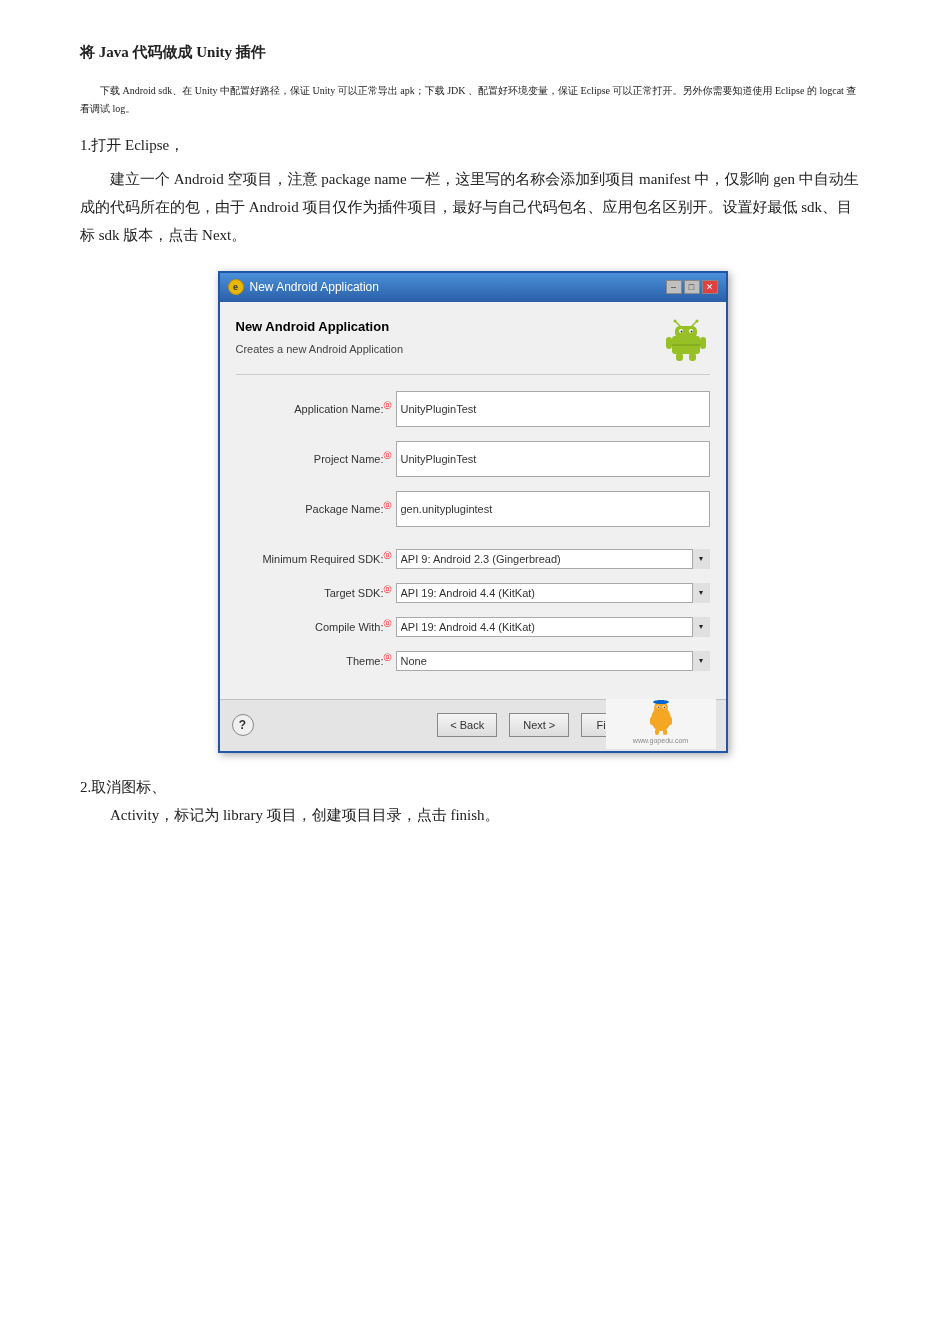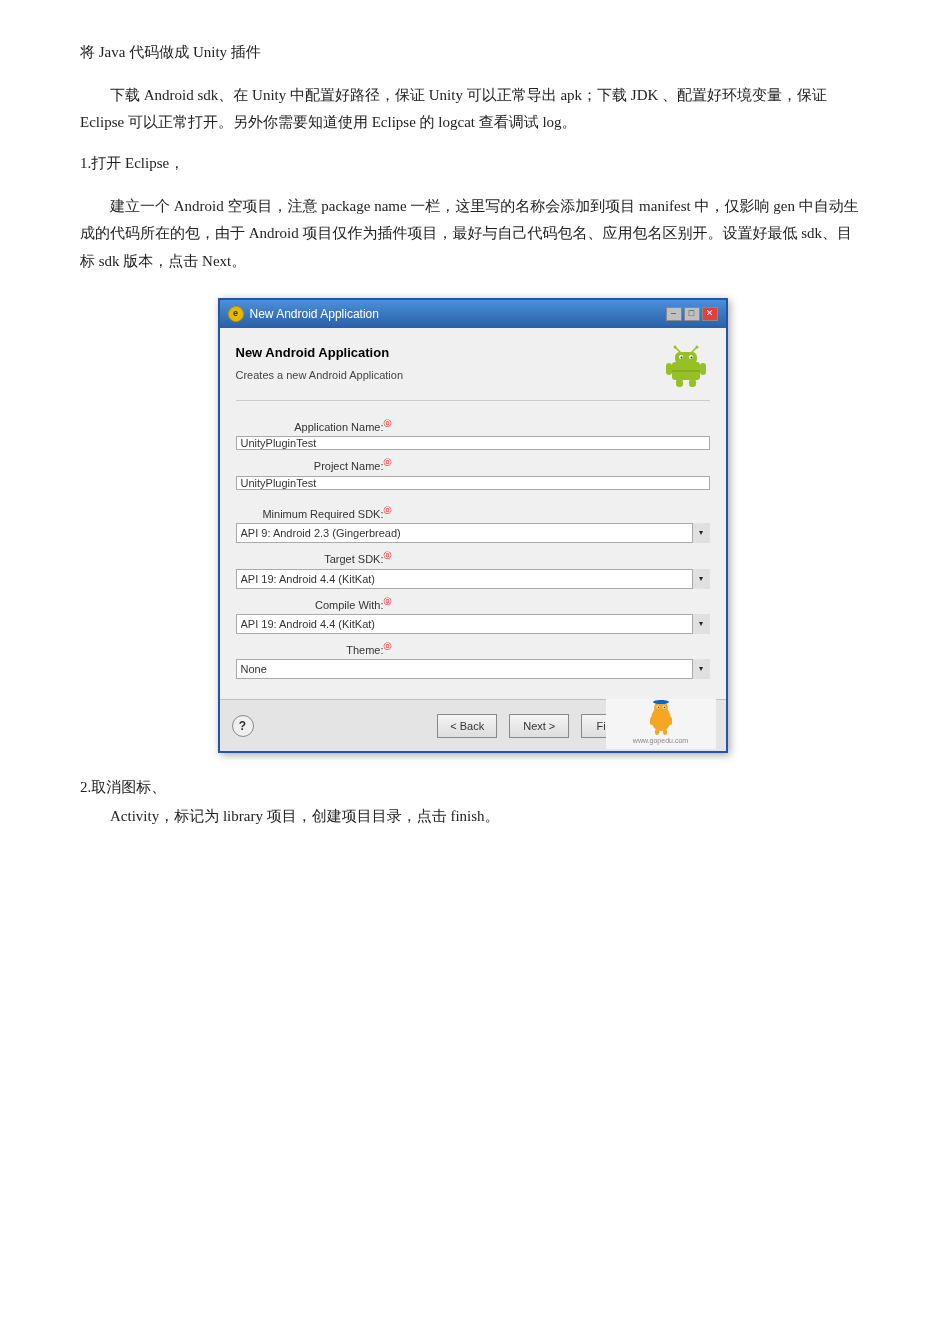--- a/index.html
+++ b/index.html
@@ -10,30 +10,31 @@
       color: #222;
       width: 945px;
       min-height: 1337px;
       padding: 40px 80px 60px 80px;
       line-height: 1.7;
     }
     .article-title {
       font-size: 15px;
       margin-bottom: 16px;
       font-family: "SimSun", serif;
+      font-weight: bold;
     }
     .article-para {
       text-indent: 2em;
       margin-bottom: 14px;
-      font-size: 15px;
+      font-size: 10px;
       line-height: 1.85;
     }
     .article-section {
       font-size: 15px;
-      margin-bottom: 16px;
+      margin-bottom: 8px;
       margin-top: 10px;
     }
     .article-section-para {
       text-indent: 2em;
       font-size: 15px;
       line-height: 1.85;
     }
 
     
     .dialog-wrapper {
@@ -122,38 +123,38 @@
     .dialog-header-text p {
       font-size: 11px;
       color: #444;
     }
 
     .dialog-form {
       padding: 6px 0;
     }
     .form-row {
       display: flex;
-      margin-bottom: 6px;
-      flex-direction: column;
+      align-items: center;
+      margin-bottom: 14px;
     }
     .form-label {
       text-align: right;
       width: 160px;
       font-size: 11px;
       color: #333;
       padding-right: 4px;
       white-space: nowrap;
     }
     .form-label sup {
       color: red;
       font-size: 8px;
     }
     .form-input {
       flex: 1;
-      height: 20px;
+      height: 36px;
       border: 1px solid #aaa;
       background: white;
       font-size: 11px;
       padding: 0 4px;
       color: #333;
     }
     .select-wrapper {
       flex: 1;
       position: relative;
       display: flex;
@@ -341,20 +342,24 @@
         <div class="form-row">
           <div class="form-label">Application Name:<sup>⓪</sup></div>
           <input class="form-input" type="text" value="UnityPluginTest" style="">
         </div>
 
         <div class="form-row">
           <div class="form-label">Project Name:<sup>⓪</sup></div>
           <input class="form-input" type="text" value="UnityPluginTest" style="">
         </div>
 
+        <div class="form-row">
+          <div class="form-label">Package Name:<sup>⓪</sup></div>
+          <input class="form-input" type="text" value="gen.unityplugintest" style="">
+        </div>
 
         <div class="form-spacer"></div>
 
         <div class="form-row">
           <div class="form-label">Minimum Required SDK:<sup>⓪</sup></div>
           <div class="select-wrapper">
             <select>
               <option>API 9: Android 2.3 (Gingerbread)</option>
             </select>
             <div class="select-arrow">▾</div>

